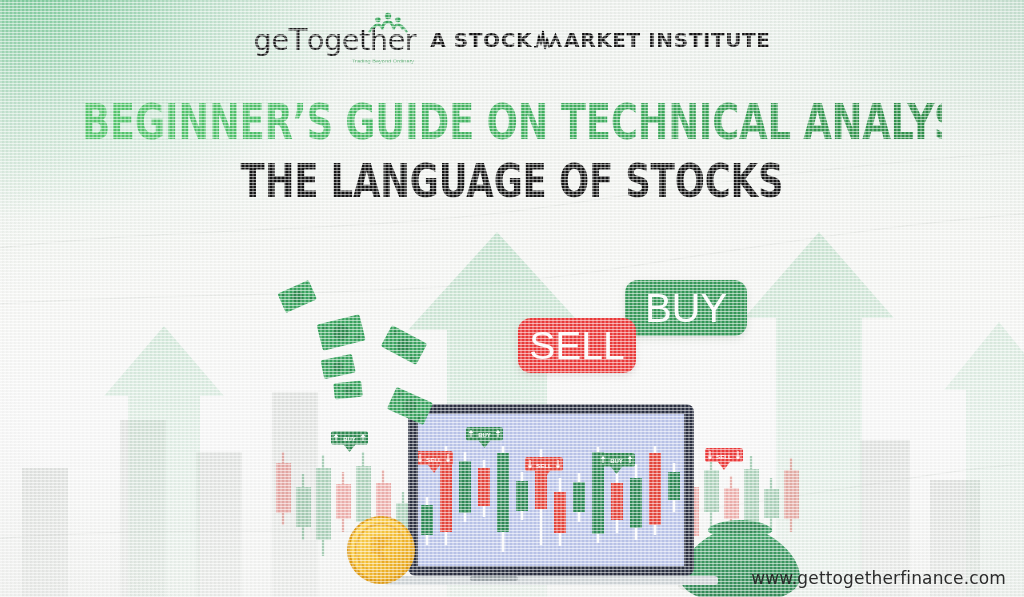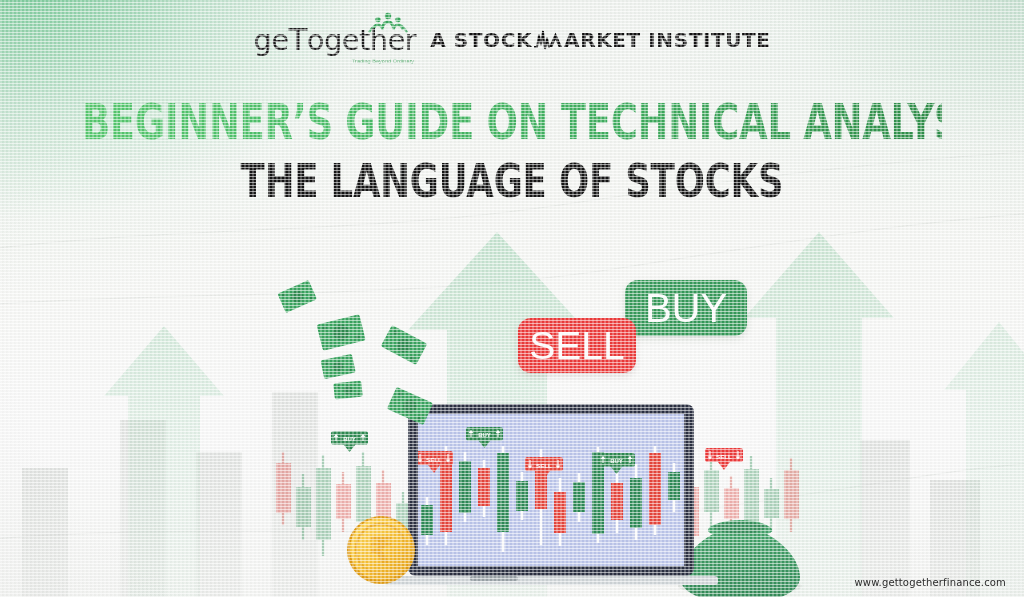--- a/index.html
+++ b/index.html
@@ -97,21 +97,21 @@
   }
   .badge-sell {
     left:518px; top:318px; width:118px; height:55px;
     background:#ee3a3a; font-size:39px;
     box-shadow:0 3px 7px rgba(90,40,40,0.17);
   }
 
   .url {
     position:absolute; right:18px; bottom:9px; z-index:8;
     font-family:"DejaVu Sans","Liberation Sans", sans-serif;
-    font-size:10px; color:#2b2b2b; letter-spacing:0.15px;
+    font-size:17px; color:#2b2b2b; letter-spacing:0.15px;
   }
 
   .art { position:absolute; inset:0; z-index:4; }
 </style>
 </head>
 <body>
 
 <div id="stage">
 
   <svg class="bg-svg" viewBox="0 0 1024 597">

